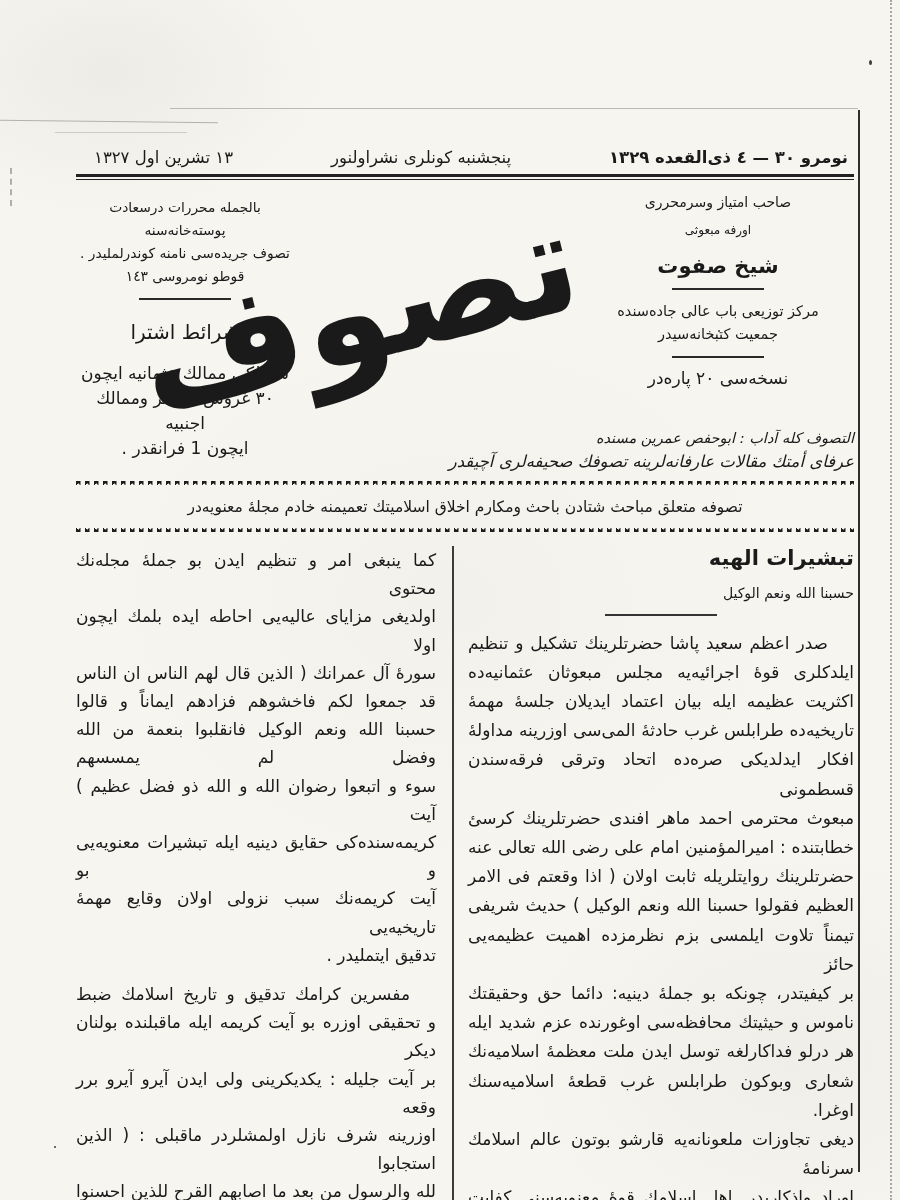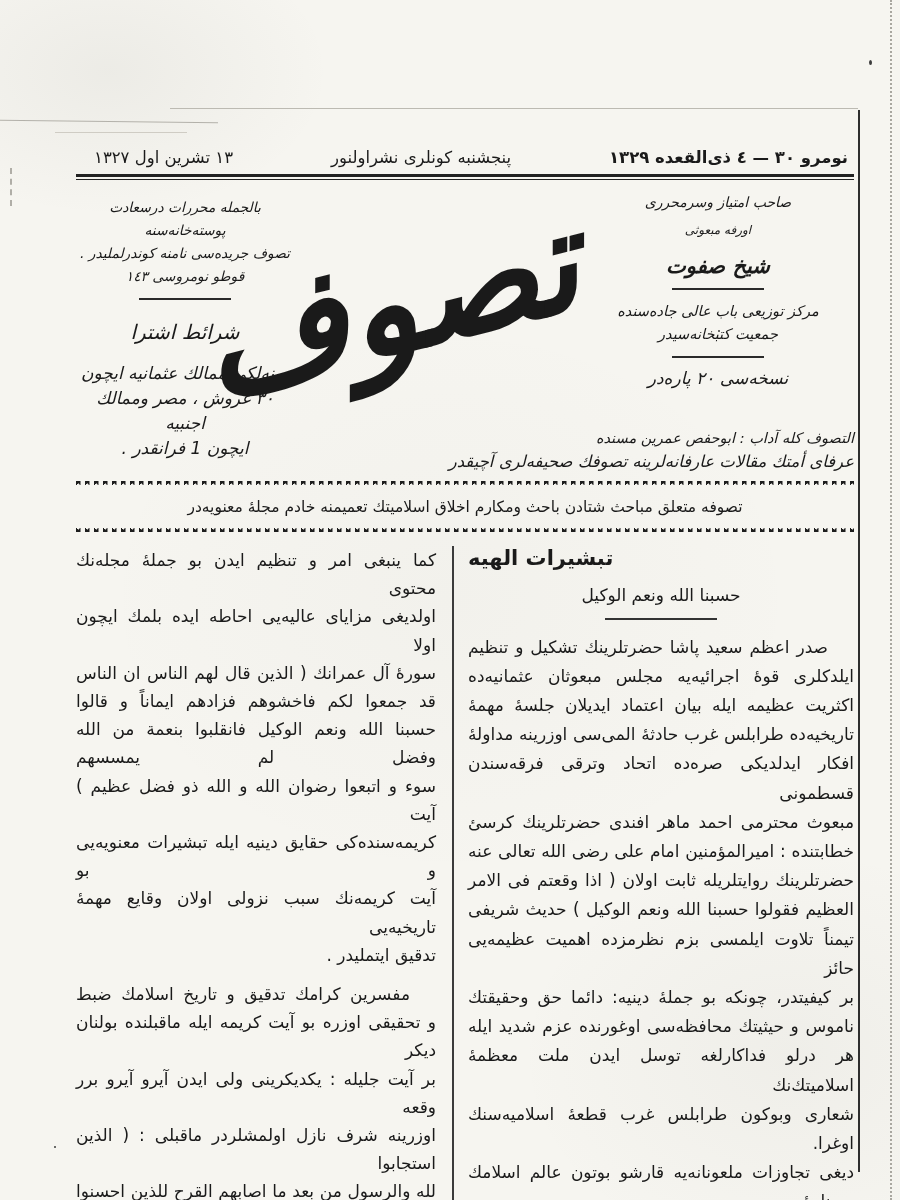--- a/index.html
+++ b/index.html
@@ -31,21 +31,21 @@
   
   .date-row{display:flex;justify-content:space-between;align-items:flex-end;
     font-size:16.5px;padding:0 6px 7px 18px;}
   .date-row span{white-space:nowrap;}
   .issue-line{font-weight:bold;}
 
   .double-rule{height:2px;border-top:3px solid #222;border-bottom:1.5px solid #222;}
 
   
   .masthead{display:flex;justify-content:space-between;height:234px;padding-top:12px;}
-  .mast-col{text-align:center;font-style:italic;}
+  .mast-col{text-align:center;}
   .pub{width:272px;padding-top:2px;}
   .pub-role{font-size:14px;margin-bottom:13px;}
   .pub-seat{font-size:12px;margin-bottom:17px;}
   .pub-name{font-size:21px;font-weight:bold;}
   .short-rule{width:92px;height:2px;background:#2a2a2a;margin:10px auto;}
   .dist-line{font-size:14.5px;line-height:23px;}
   .price-line{font-size:17px;margin-top:9px;}
 
   .title-col{width:282px;position:relative;}
   .calligraphy{font-size:142px;font-weight:bold;line-height:188px;
@@ -68,22 +68,22 @@
       linear-gradient(-135deg,#1d1d1d 3.5px,transparent 0) 4.5px 0/9px 7px repeat-x;}
   .zigzag.bottom{transform:scaleY(-1);}
   .motto{text-align:center;font-size:15.5px;padding:10px 0 9px;}
 
   
   .columns{display:flex;align-items:stretch;margin-top:12px;}
   .col-right{width:386px;}
   .divider{width:2px;background:#3b3b3b;margin:2px 14px 8px 16px;}
   .col-left{flex:1;padding-top:2px;}
 
-  .headline{font-size:21px;font-weight:bold;text-align:left;margin:2px 0 15px;}
-  .subtitle{font-size:17px;text-align:center;}
+  .headline{font-size:21px;font-weight:bold;text-align:right;margin:2px 0 15px;}
+  .subtitle{font-size:14px;}
   .small-rule{width:112px;height:1.5px;background:#333;margin:13px auto 13px;}
 
   .body{font-size:17px;}
   .line{text-align:justify;text-align-last:justify;}
   .col-right .line{line-height:29.2px;}
   .col-left .line{line-height:28.2px;}
   .line.p-start{text-indent:26px;}
   .line.p-end{text-align-last:right;}
   .line.gap{margin-top:11px;}
 </style>
@@ -165,21 +165,21 @@
             <div class="line">اكثريت عظيمه ايله بيان اعتماد ايديلان جلسهٔ مهمهٔ</div>
             <div class="line">تاريخيه‌ده طرابلس غرب حادثهٔ المى‌سى اوزرينه مداولهٔ</div>
             <div class="line">افكار ايدلديكى صره‌ده اتحاد وترقى فرقه‌سندن قسطمونى</div>
             <div class="line">مبعوث محترمى احمد ماهر افندى حضرتلرينك كرسئ</div>
             <div class="line">خطابتنده : اميرالمؤمنين امام على رضى الله تعالى عنه</div>
             <div class="line">حضرتلرينك روايتلريله ثابت اولان ( اذا وقعتم فى الامر</div>
             <div class="line">العظيم فقولوا حسبنا الله ونعم الوكيل ) حديث شريفى</div>
             <div class="line">تيمناً تلاوت ايلمسى بزم نظرمزده اهميت عظيمه‌يى حائز</div>
             <div class="line">بر كيفيتدر، چونكه بو جملهٔ دينيه: دائما حق وحقيقتك</div>
             <div class="line">ناموس و حيثيتك محافظه‌سى اوغورنده عزم شديد ايله</div>
-            <div class="line">هر درلو فداكارلغه توسل ايدن ملت معظمهٔ اسلاميتك‌نك</div>
+            <div class="line">هر درلو فداكارلغه توسل ايدن ملت معظمهٔ اسلاميه‌نك</div>
             <div class="line">شعارى وبوكون طرابلس غرب قطعهٔ اسلاميه‌سنك اوغرا.</div>
             <div class="line">ديغى تجاوزات ملعونانه‌يه قارشو بوتون عالم اسلامك سرنامهٔ</div>
             <div class="line">اوراد واذكاريدر. اهل اسلامك قوهٔ معنويه‌سنى كفايت</div>
           </div>
       </article>
 
       <div class="divider"></div>
 
       <article class="col-left">
         <div class="body">

